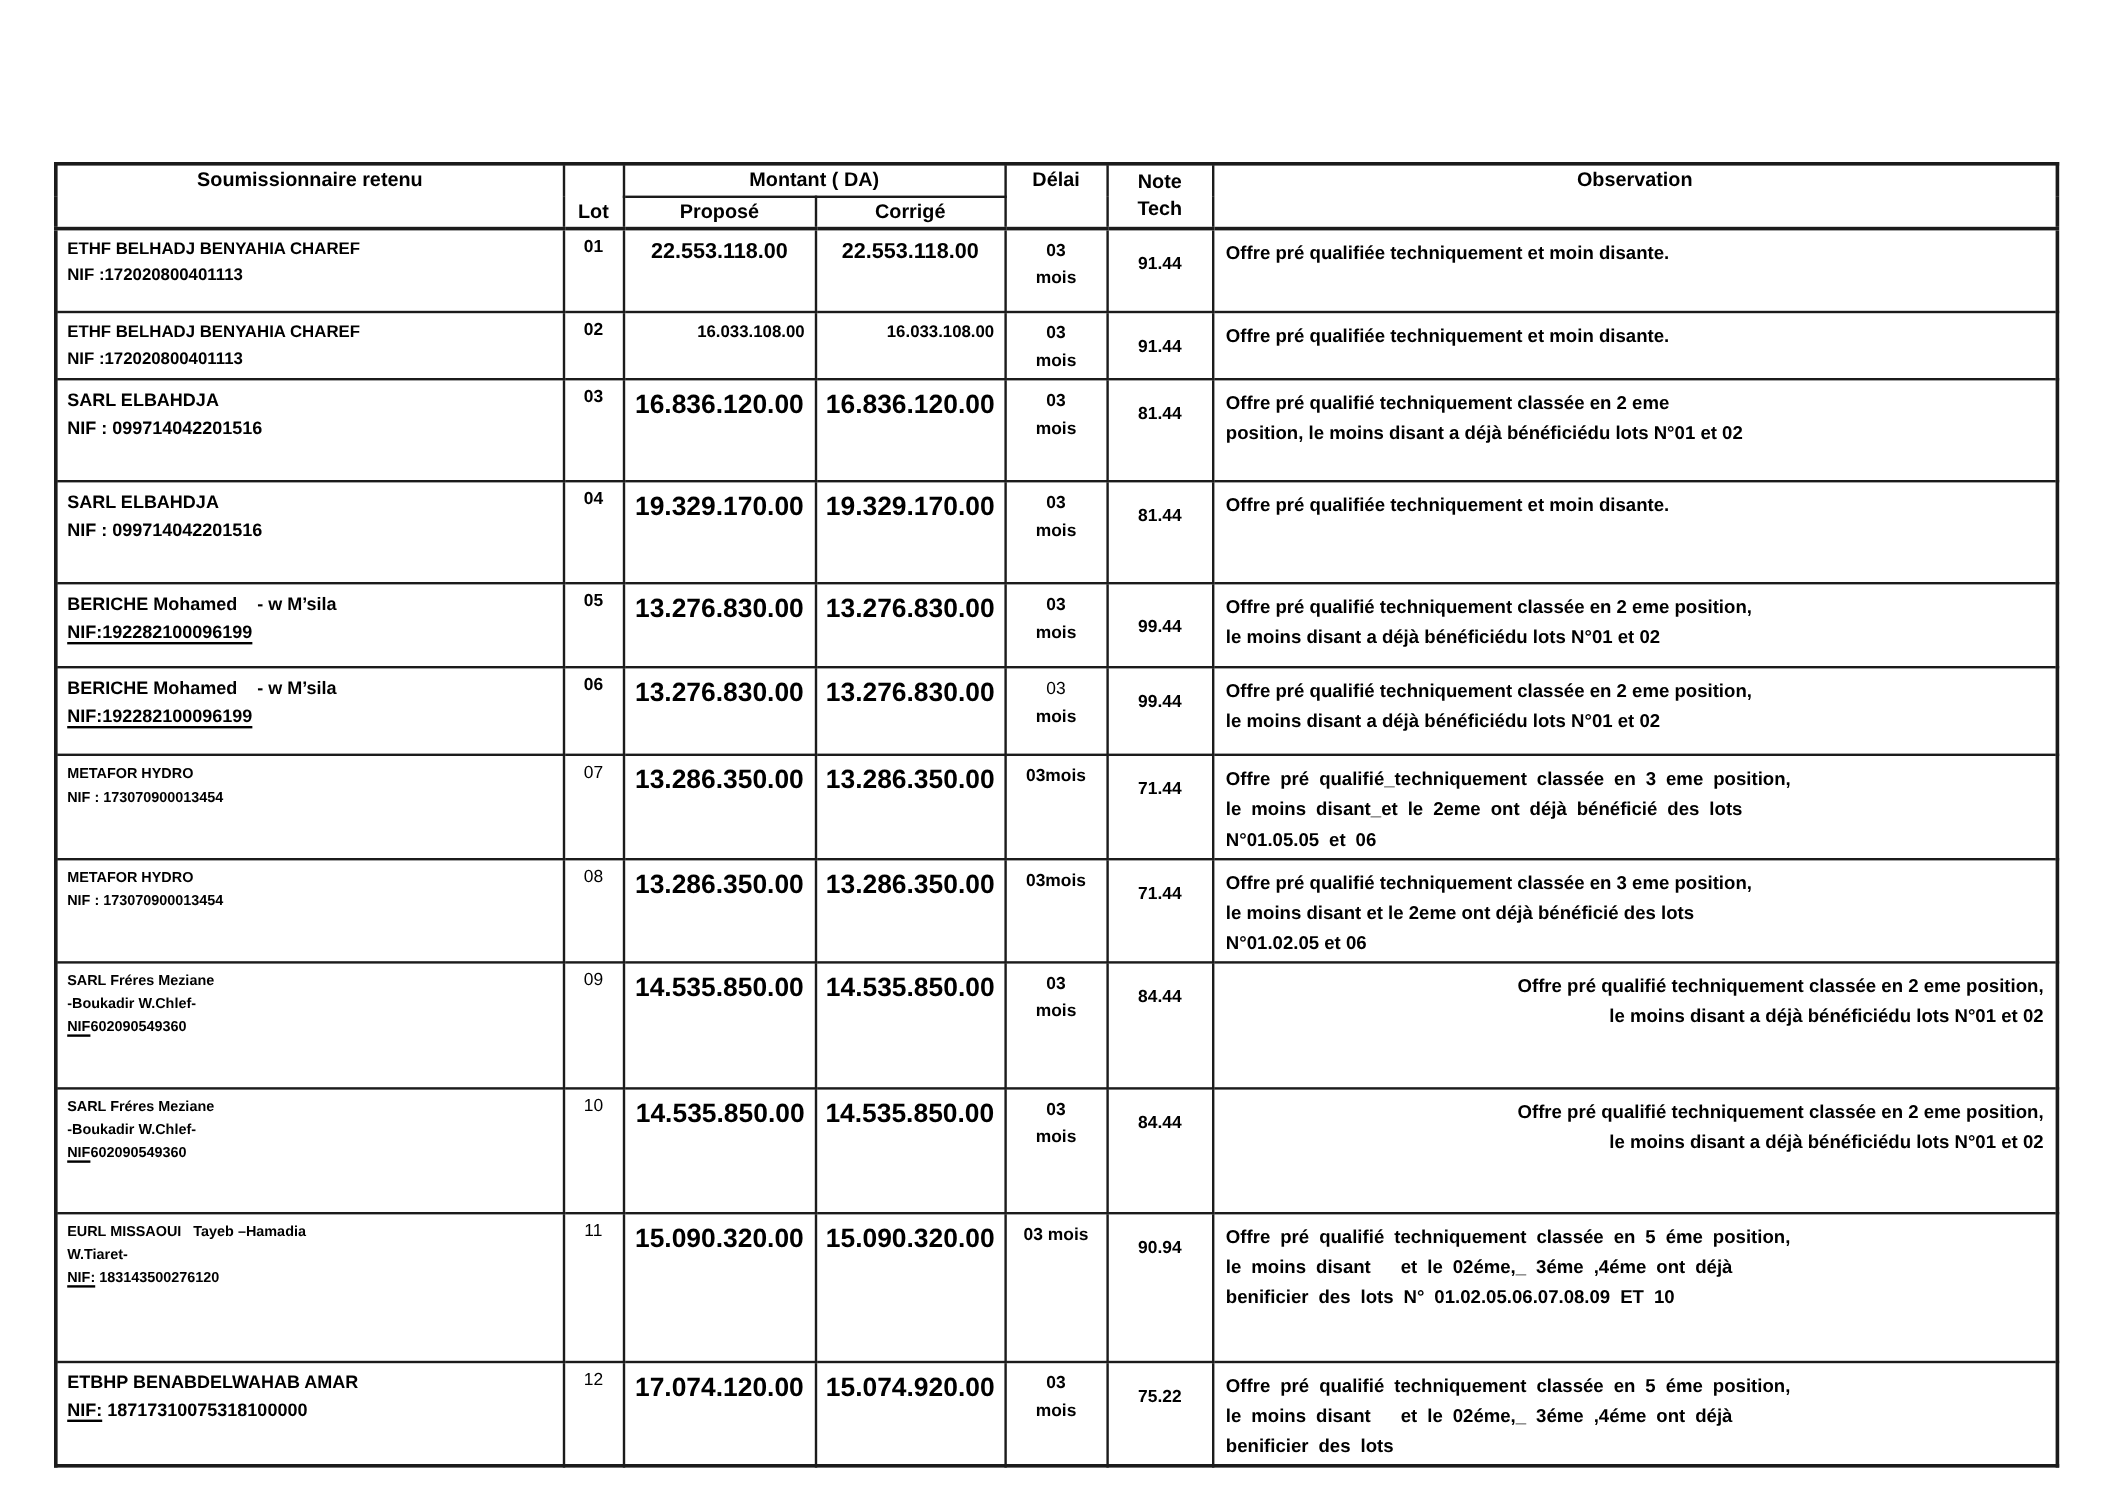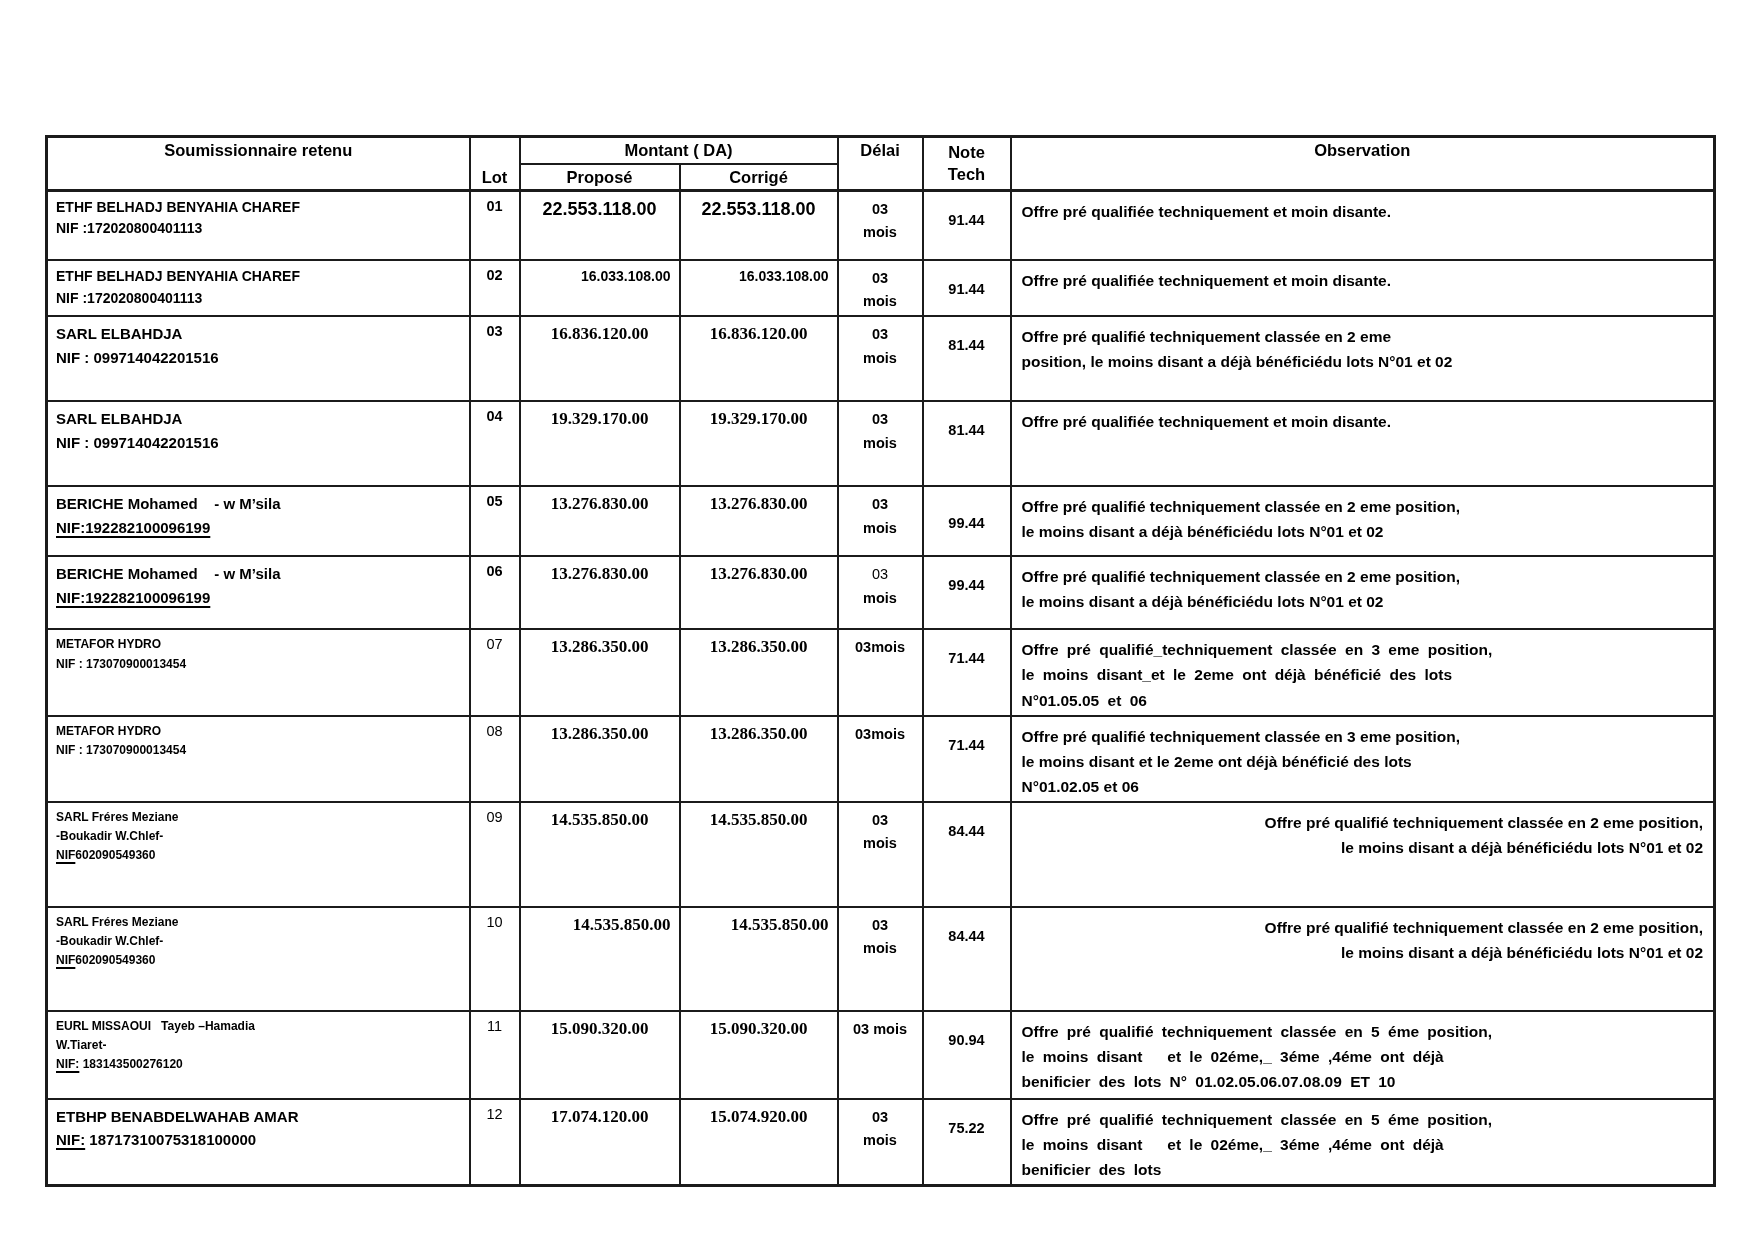--- a/index.html
+++ b/index.html
@@ -21,21 +21,21 @@
   .sz14{font-size:14px;}
   .sz15{font-size:15px;}
   .sz17{font-size:12px;line-height:1.6;}
   .u{text-decoration:underline;text-decoration-thickness:2px;text-underline-offset:3px;}
   
   td.lot{text-align:center;font-size:14.5px;padding-top:6px;font-weight:normal;}
   td.lot.b{font-weight:bold;}
   
   td.amt{text-align:center;font-weight:bold;padding-top:7px;}
   .amt-lg{font-size:18px;border-radius:32px;}
-  .amt-md{font-size:17px;font-family:Liberation Serif, serif;}
+  .amt-md{font-size:22px;}
   .amt-sm{font-size:14px;}
   td.amt.right{text-align:right;padding-right:8px;}
   
   td.delai{text-align:center;font-weight:bold;font-size:14.5px;white-space:pre-wrap;
            line-height:1.6;padding-top:6px;}
   td.delai .dl-light{font-weight:normal;}
   td.note{text-align:center;font-weight:bold;font-size:14.5px;padding-top:20px;}
   td.note.low{padding-top:28px;}
   
   td.obs{font-weight:bold;font-size:15.5px;white-space:pre-wrap;line-height:1.62;
@@ -219,21 +219,21 @@
       <td class="lot">10</td>
       <td class="amt amt-md right">14.535.850.00</td>
       <td class="amt amt-md right">14.535.850.00</td>
       <td class="delai">03
 mois</td>
       <td class="note">84.44</td>
       <td class="obs alright">Offre pré qualifié techniquement classée en 2 eme position,
 le moins disant a déjà bénéficiédu lots N°01 et 02</td>
     </tr>
 
-    <tr style="height:88px">
+    <tr style="height:124px">
       <td class="name-cell">
         <div class="nline sz17">EURL MISSAOUI   Tayeb –Hamadia</div>
         <div class="nline sz17">W.Tiaret-</div>
         <div class="nline sz17"><span class="u">NIF:</span><span> 183143500276120</span></div>
       </td>
       <td class="lot">11</td>
       <td class="amt amt-md">15.090.320.00</td>
       <td class="amt amt-md">15.090.320.00</td>
       <td class="delai">03 mois</td>
       <td class="note">90.94</td>

